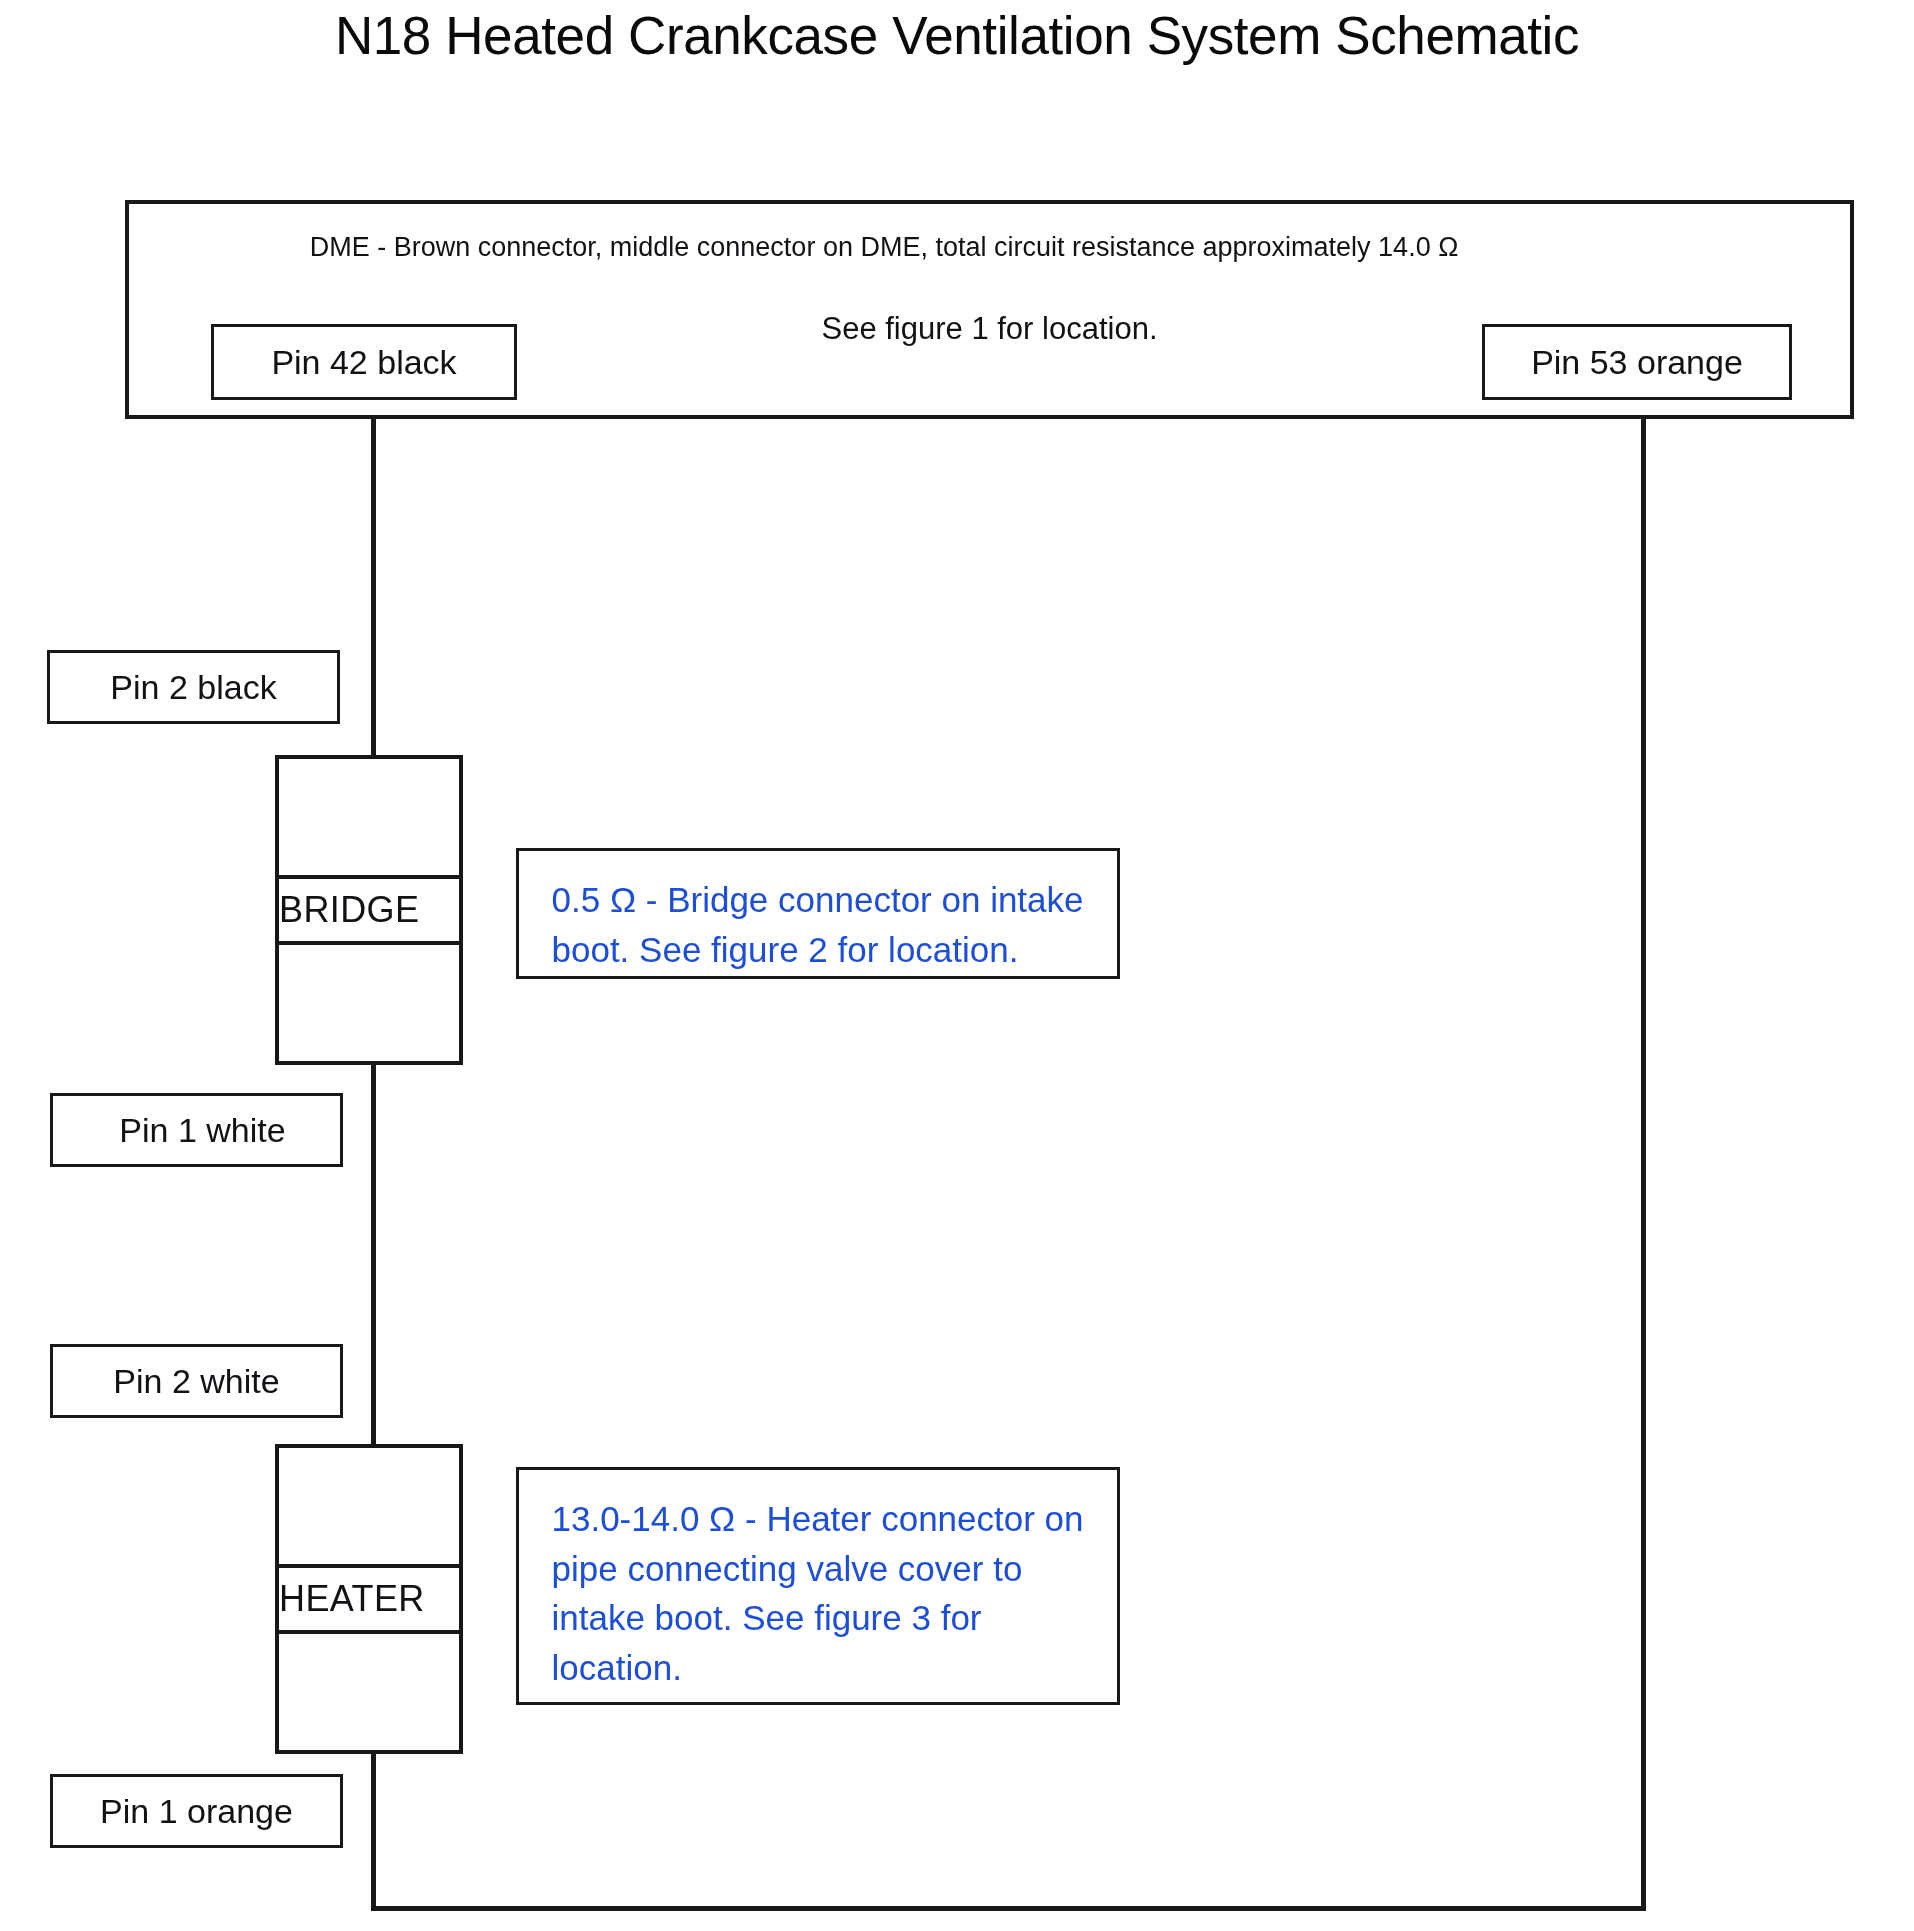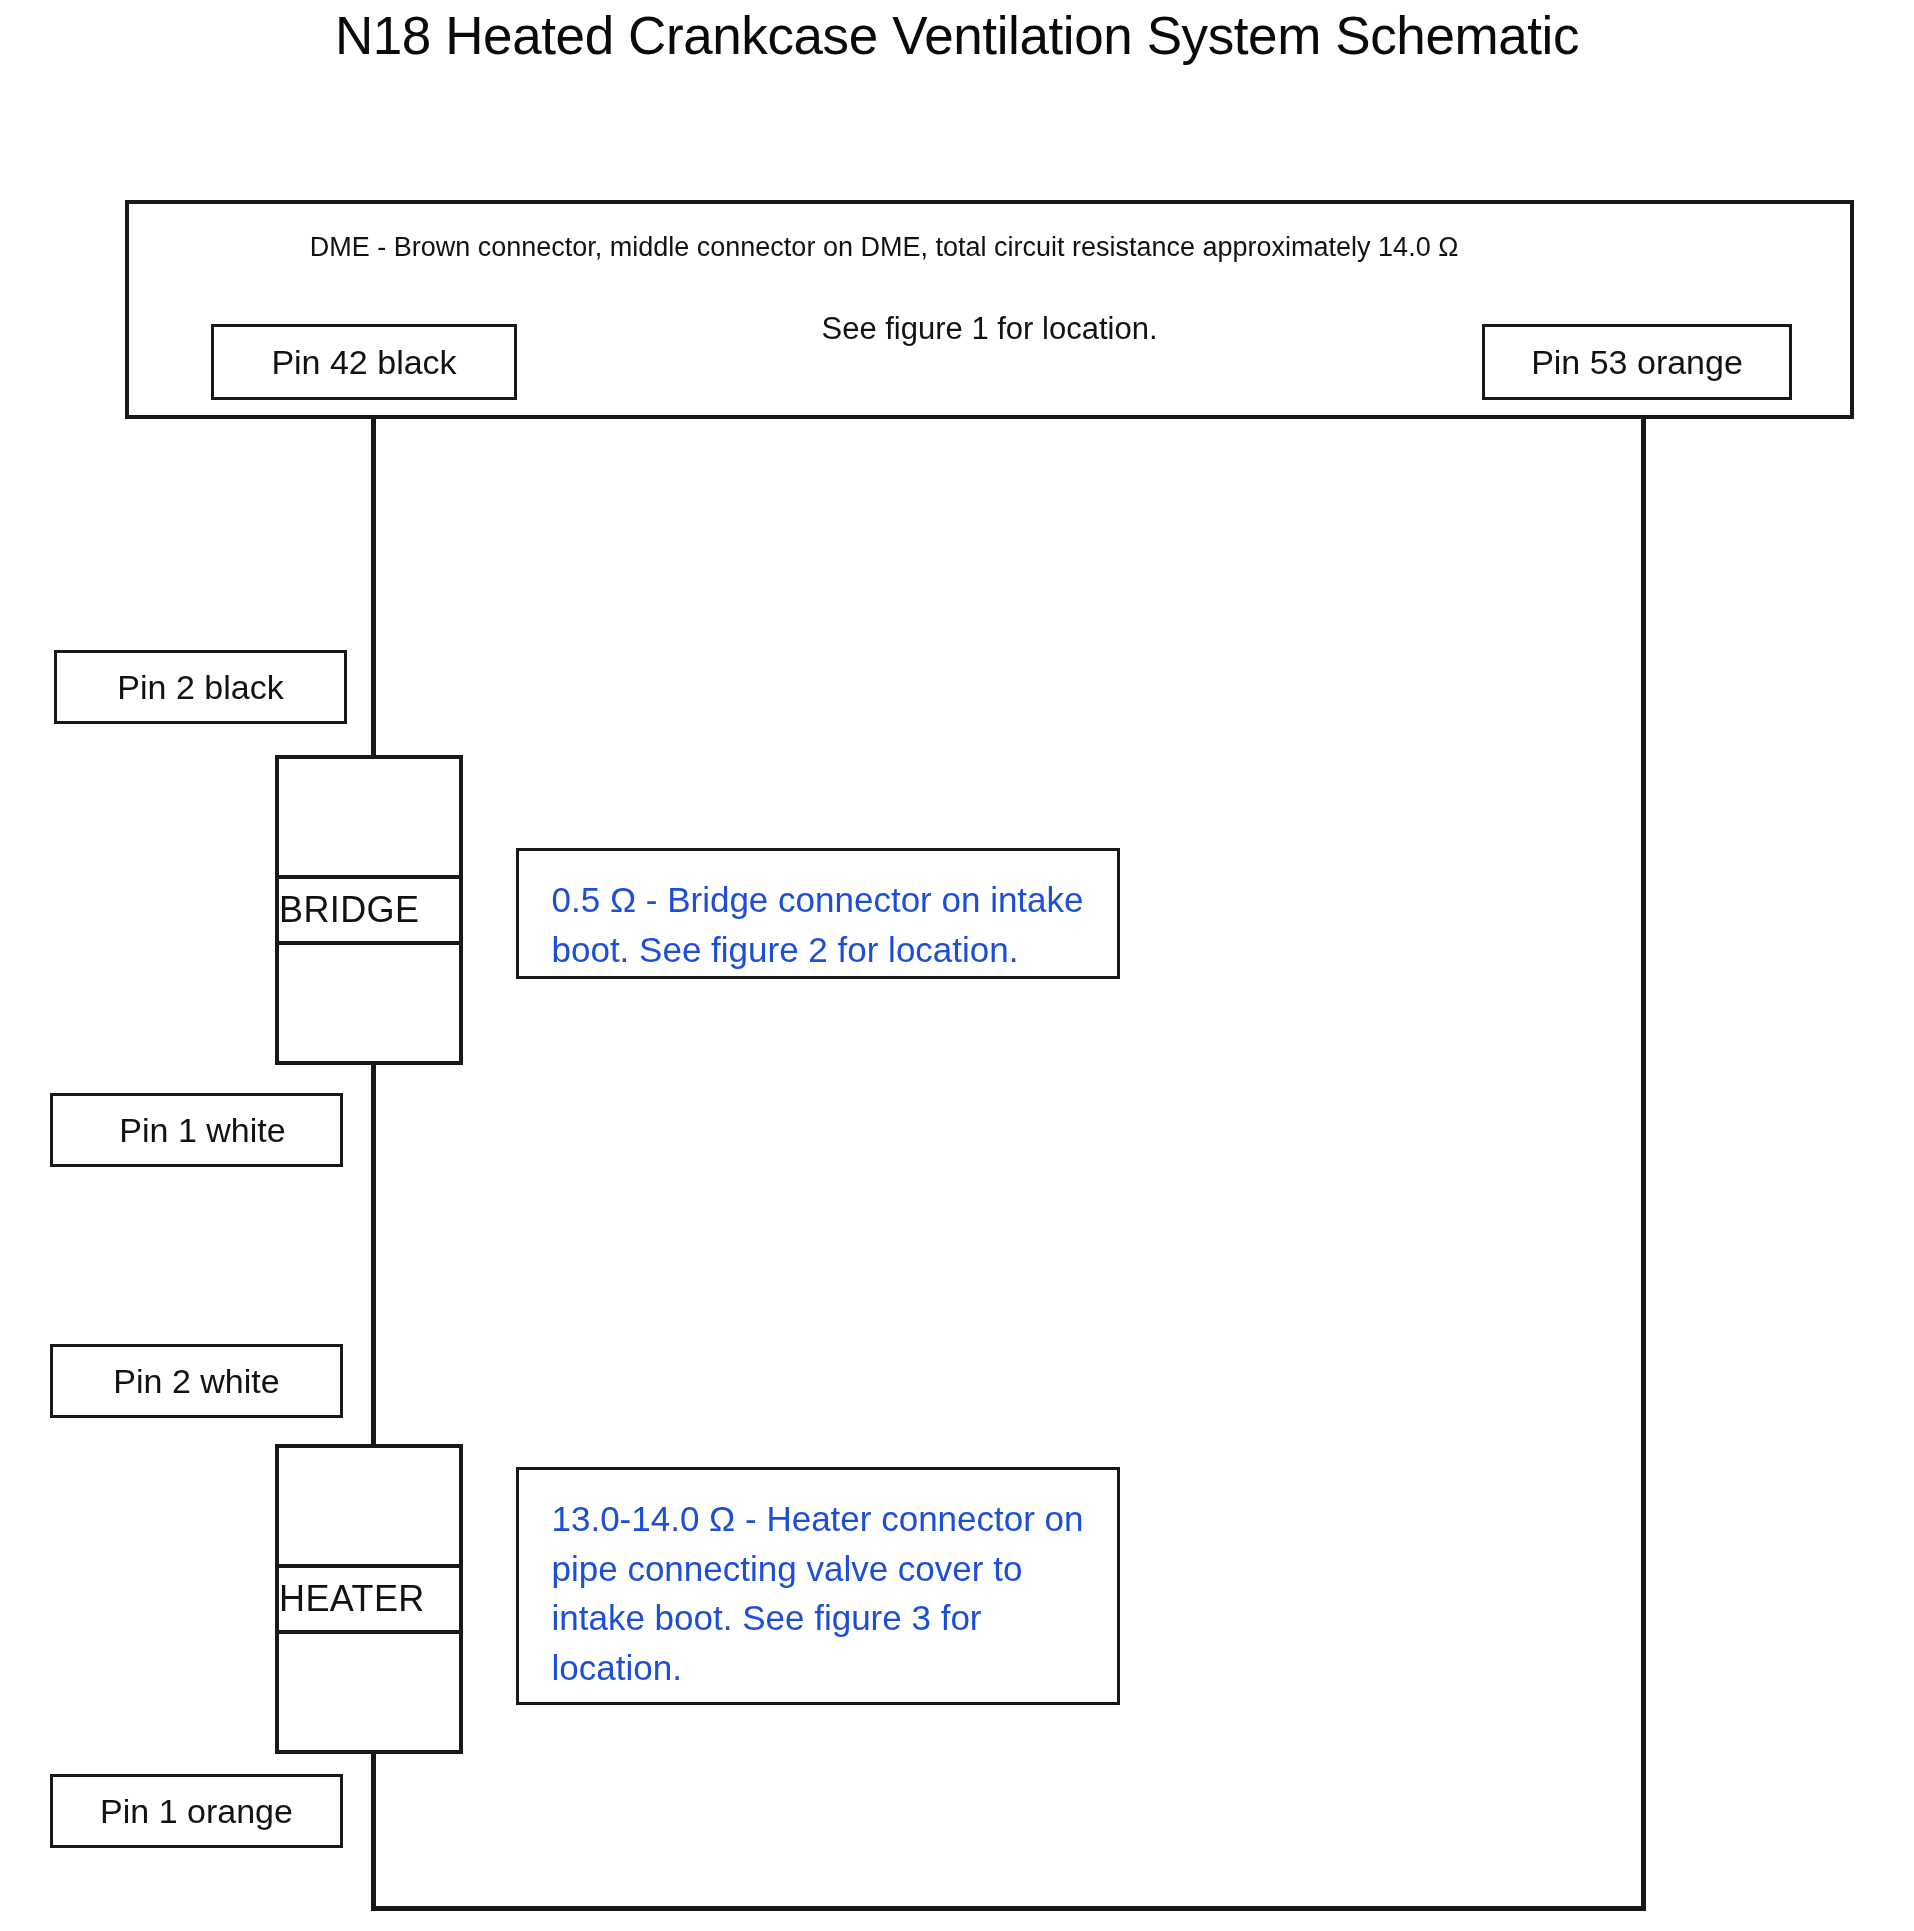--- a/index.html
+++ b/index.html
@@ -155,21 +155,21 @@
   .descbox p {
     margin: 5px;
     font-size: 35px;
     line-height: 1.42;
     color: #1d4ed8;
   }
   #bridge-desc { left: 516px; top: 848px;  width: 604px; height: 131px; }
   #heater-desc { left: 516px; top: 1467px; width: 604px; height: 238px; }
 
   
-  #pin2black-box { left: 54px; top: 650px;  width: 293px; height: 74px; }
+  #pin2black-box { left: 47px; top: 650px;  width: 293px; height: 74px; }
   #pin1white-box { left: 50px; top: 1093px; width: 293px; height: 74px; padding-left: 12px; }
   #pin2white-box { left: 50px; top: 1344px; width: 293px; height: 74px; }
   #pin1orange-box{ left: 50px; top: 1774px; width: 293px; height: 74px; }
 </style>
 </head>
 <body>
 
 <div id="canvas">
 
   <div class="title">N18 Heated Crankcase Ventilation System Schematic</div>

